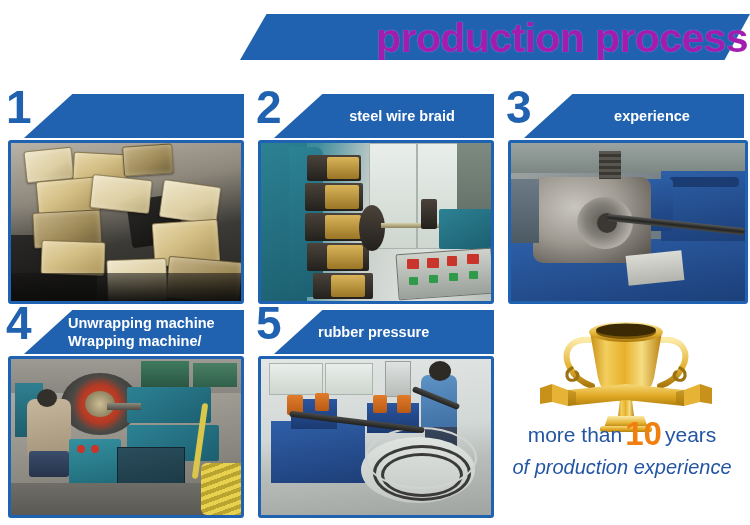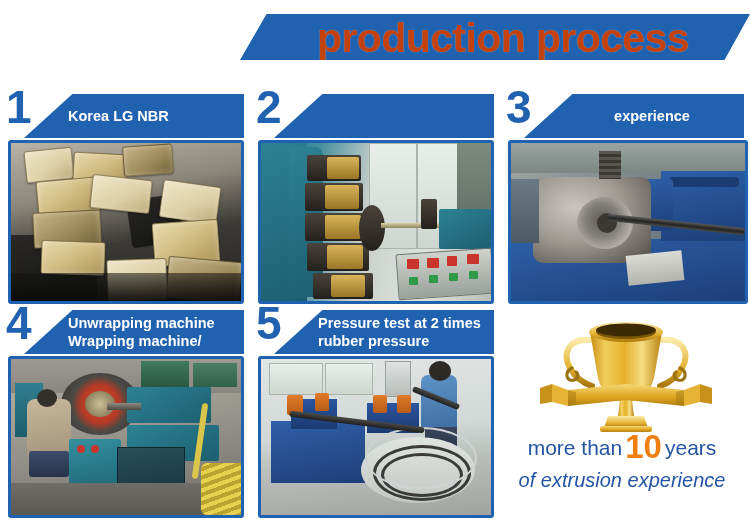--- a/index.html
+++ b/index.html
@@ -29,22 +29,22 @@
     inset: 0;
     background: #2062b0;
     -webkit-clip-path: polygon(5.2% 0, 100% 0, 95% 100%, 0 100%);
     clip-path: polygon(5.2% 0, 100% 0, 95% 100%, 0 100%);
   }
   #header-banner .banner-title {
     position: absolute;
     left: 18px;
     top: -4px;
     width: 490px;
-    text-align: center;
-    color: #c2410c;
+    text-align: right;
+    color: #a21caf;
     font-size: 41px;
     font-weight: bold;
     letter-spacing: -0.6px;
     line-height: 56px;
     white-space: nowrap;
     text-shadow: 0 0 1px rgba(255,255,255,0.5);
   }
 
   
   .step {
@@ -165,21 +165,21 @@
     top: 306px;
     width: 196px;
     height: 128px;
   }
   #trophy svg { display: block; width: 100%; height: 100%; }
 
   
   #experience-block {
     position: absolute;
     left: 496px;
-    top: 432px;
+    top: 419px;
     width: 252px;
     text-align: center;
   }
   #experience-line1 {
     color: #2355a4;
     font-size: 21px;
     line-height: 30px;
     white-space: nowrap;
   }
   #experience-line1 .big-number {
@@ -204,21 +204,20 @@
 <div id="header-banner">
   <div class="banner-shape"></div>
   <div class="banner-title">production process</div>
 </div>
 
 <div class="step" style="left:6px; top:92px; width:238px;">
   <div class="step-head">
     <div class="step-number">1</div>
     <div class="step-label-shape"></div>
     <div class="step-label-text">
-      <span class="line">Korea LG NBR</span>
     </div>
   </div>
 </div>
 <div class="photo-frame" style="position:absolute; left:8px; top:140px; width:230px; height:158px;">
   <div class="photo-inner">
     <div class="ph p1-bg"></div>
     <div class="ph blackbag" style="left:-4px; top:92px; width:90px; height:66px;"></div>
     <div class="ph blackbag" style="left:118px; top:54px; width:52px; height:48px; transform:rotate(-8deg);"></div>
     <div class="ph bale pale" style="left:14px; top:6px; width:46px; height:30px; transform:rotate(-6deg);"></div>
     <div class="ph bale" style="left:62px; top:10px; width:52px; height:30px; transform:rotate(3deg);"></div>
@@ -232,20 +231,23 @@
     <div class="ph bale dark" style="left:156px; top:116px; width:72px; height:40px; transform:rotate(5deg);"></div>
     <div class="ph bale pale" style="left:96px; top:116px; width:58px; height:40px; transform:rotate(-2deg);"></div>
     <div class="ph" style="left:0; top:130px; width:230px; height:28px; background:linear-gradient(180deg,rgba(20,19,18,0.55),rgba(12,12,11,0.95));"></div>
   </div>
 </div>
 
 <div class="step" style="left:256px; top:92px; width:238px;">
   <div class="step-head">
     <div class="step-number">2</div>
     <div class="step-label-shape"></div>
+    <div class="step-label-text center">
+      <span class="line">steel wire braid</span>
+    </div>
   </div>
 </div>
 <div class="photo-frame" style="position:absolute; left:258px; top:140px; width:230px; height:158px;">
   <div class="photo-inner">
     <div class="ph p2-bg"></div>
     <div class="ph glass" style="left:108px; top:0; width:46px; height:104px;"></div>
     <div class="ph glass" style="left:156px; top:0; width:40px; height:104px;"></div>
     <div class="ph" style="left:196px; top:0; width:34px; height:96px; background:linear-gradient(180deg,#7d8a80,#5d6a62);"></div>
     <div class="ph teal" style="left:-6px; top:0; width:52px; height:158px;"></div>
     <div class="ph teal" style="left:28px; top:4px; width:34px; height:150px; border-radius:0 8px 8px 0;"></div>
@@ -335,21 +337,20 @@
     <div class="ph yellowcoil" style="left:190px; top:104px; width:44px; height:52px;"></div>
     <div class="ph" style="left:186px; top:44px; width:6px; height:76px; background:#d9c64a; border-radius:3px; transform:rotate(8deg);"></div>
   </div>
 </div>
 
 <div class="step" style="left:256px; top:308px; width:238px;">
   <div class="step-head">
     <div class="step-number">5</div>
     <div class="step-label-shape"></div>
     <div class="step-label-text">
-      <span class="line">Pressure test at 2 times</span>
       <span class="line">rubber pressure</span>
     </div>
   </div>
 </div>
 <div class="photo-frame" style="position:absolute; left:258px; top:356px; width:230px; height:156px;">
   <div class="photo-inner">
     <div class="ph p5-bg"></div>
     <div class="ph glass" style="left:8px; top:4px; width:52px; height:30px;"></div>
     <div class="ph glass" style="left:64px; top:4px; width:46px; height:30px;"></div>
     <div class="ph" style="left:124px; top:2px; width:24px; height:34px; background:linear-gradient(180deg,#dfe2e0,#b7bcb9); border:1px solid #9aa09c;"></div>
@@ -418,14 +419,14 @@
     <path d="M172 78 L184 82 L184 98 L172 96 Z" fill="#c8911a"></path>
     <path d="M40 84 L40 100 L48 98 L48 86 Z" fill="#a87a10" opacity="0.55"></path>
     <path d="M156 84 L156 100 L148 98 L148 86 Z" fill="#a87a10" opacity="0.55"></path>
   </svg>
 </div>
 
 <div id="experience-block">
   <div id="experience-line1">
     <span>more than</span><span class="big-number">10</span><span>years</span>
   </div>
-  <div id="experience-line2">of extrusion experience</div>
+  <div id="experience-line2">of production experience</div>
 </div>
 
 </body></html>

